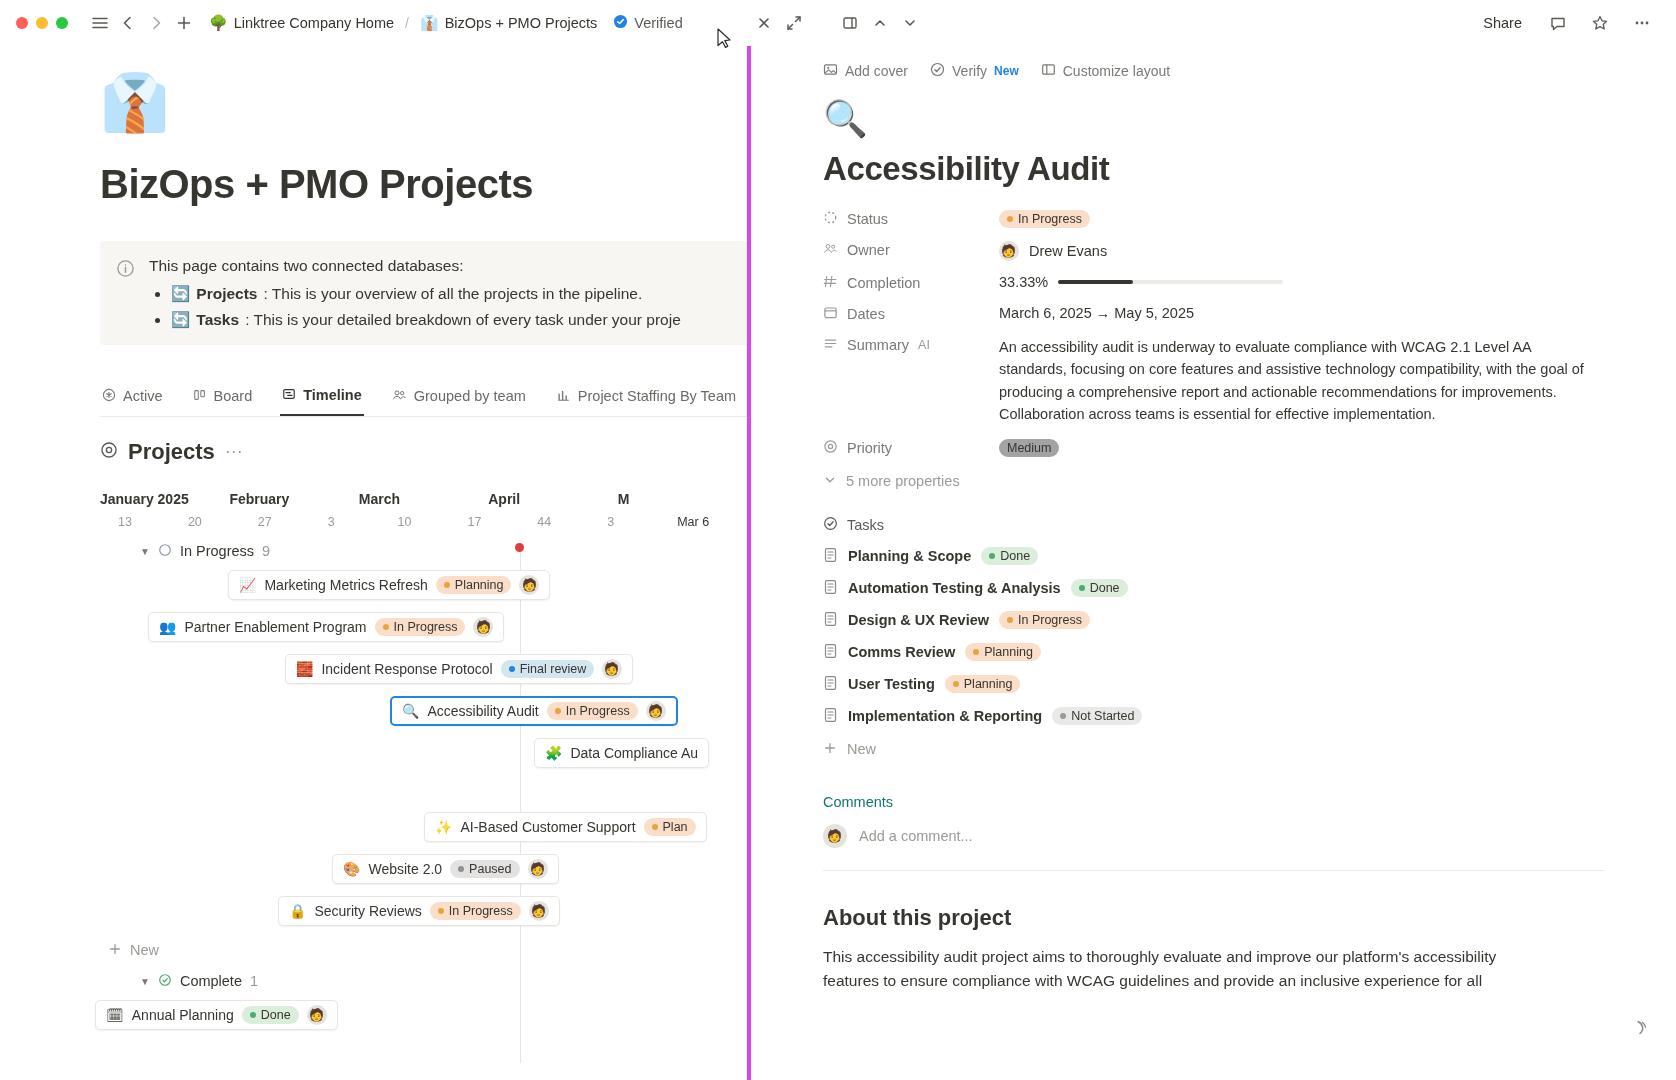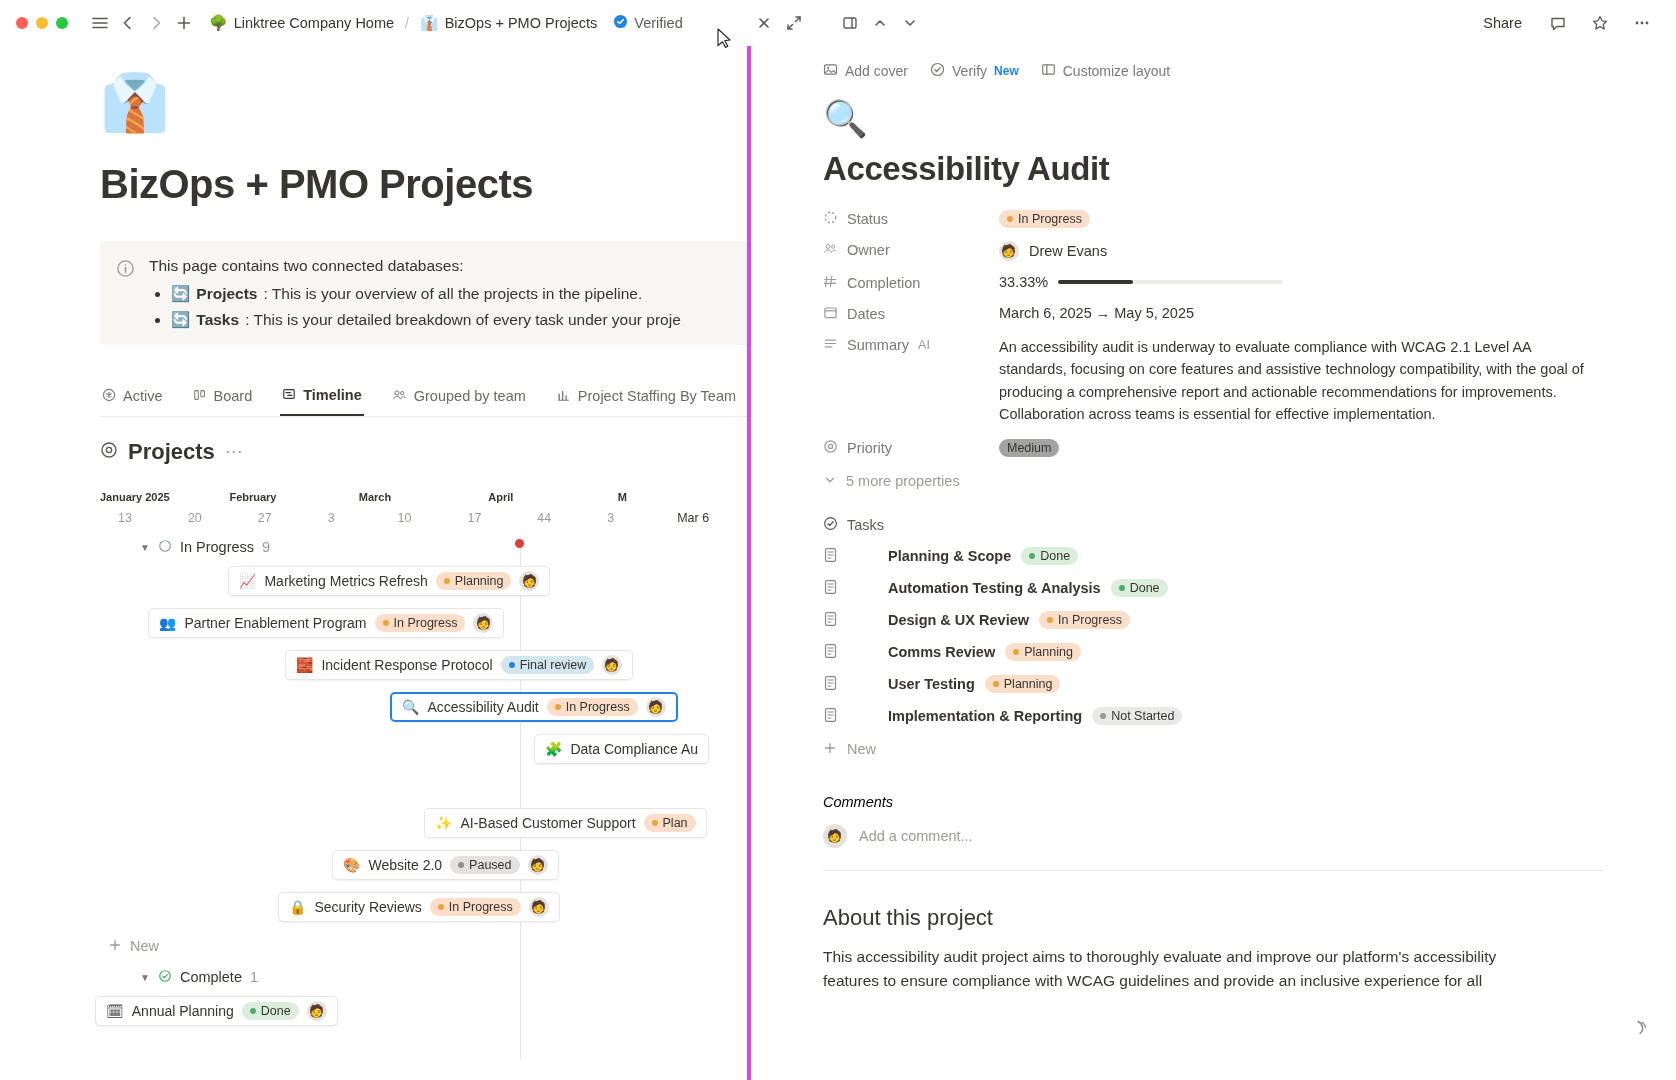--- a/index.html
+++ b/index.html
@@ -87,21 +87,21 @@
     padding-bottom: 0;
   }
   .view-tab { display:flex; align-items:center; gap:7px; padding:6px 2px 10px 2px; white-space:nowrap;}
   .view-tab.active { color:#37352f; font-weight:600; border-bottom:2px solid #37352f; }
 
   .db-title { display:flex; align-items:center; gap:10px; margin: 22px 0 0 100px; }
   .db-title .t { font-size:22px; font-weight:bold; }
   .db-title .dots { color:#9b9a95; font-size:18px; }
 
   .timeline-months {
-    display:flex; margin: 26px 0 0 100px; font-size:11px; color:#37352f; font-weight:600;
+    display:flex; margin: 26px 0 0 100px; font-size:14px; color:#37352f; font-weight:600;
   }
   .tm { width:134px; }
   .timeline-days {
     display:flex; margin: 8px 0 0 118px; font-size:12.5px; color:#9b9a95;
   }
   .td { width:70px; }
   .td.mark { color:#37352f; display:flex; align-items:center; gap:6px;}
 
   .tl-area { position:relative; margin-top:6px; }
   .tl-line { position:absolute; left:520px; top:0; bottom:0; width:1px; background:#e8e6e1;}
@@ -135,29 +135,29 @@
   .prop { display:flex; align-items:flex-start; margin-bottom:13px; font-size:14.5px;}
   .prop-label { width:176px; display:flex; align-items:center; gap:9px; color:#7a7975; flex:none;}
   .prop-val { color:#37352f; display:flex; align-items:center; gap:10px; flex-wrap:wrap;}
   .progress-track { width:225px; height:4px; background:#eceae5; border-radius:3px; position:relative;}
   .progress-fill { position:absolute; left:0; top:0; bottom:0; background:#37352f; border-radius:3px;}
   .summary-text { max-width:600px; line-height:1.55; color:#37352f; }
   .more-props { display:flex; align-items:center; gap:9px; color:#9b9a95; font-size:14.5px; margin:16px 0 0 72px;}
 
   .tasks-head { display:flex; align-items:center; gap:9px; margin: 26px 0 0 72px; font-size:14.5px; color:#5c5a54;}
   .task-row { display:flex; align-items:center; gap:10px; margin: 13px 0 0 72px; font-size:14.5px;}
-  .task-name { font-weight:600; color:#37352f;margin-left:40px;}
+  .task-name { font-weight:600; color:#37352f;}
   .task-new { display:flex; align-items:center; gap:10px; margin: 15px 0 0 72px; color:#9b9a95; font-size:14.5px;}
 
-  .comments-h { margin: 36px 0 0 72px; color:#000000; font-size:14.5px;font-style:italic;}
+  .comments-h { margin: 36px 0 0 72px; color:#0f766e; font-size:14.5px;}
   .comment-box { display:flex; align-items:center; gap:12px; margin: 14px 0 0 72px;}
   .comment-ph { color:#9b9a95; font-size:14.5px;}
   .divider { height:1px; background:#eceae5; margin: 22px 72px 0 72px; }
 
-  .about-h { font-size:22px; font-weight:normal; margin: 34px 4px 0 72px;}
+  .about-h { font-size:22px; font-weight:bold; margin: 34px 4px 0 72px;}
   .about-p { font-size:15.5px; line-height:1.55; margin: 14px 0 0 72px; max-width:720px; color:#37352f;}
 
   .cursor { position:absolute; left:716px; top:28px; width:18px; height:22px; }
 
   .fab { position:absolute; right:24px; bottom:36px; color:#8b8a85; }
 </style>
 </head>
 <body>
 
 <div class="topbar">

